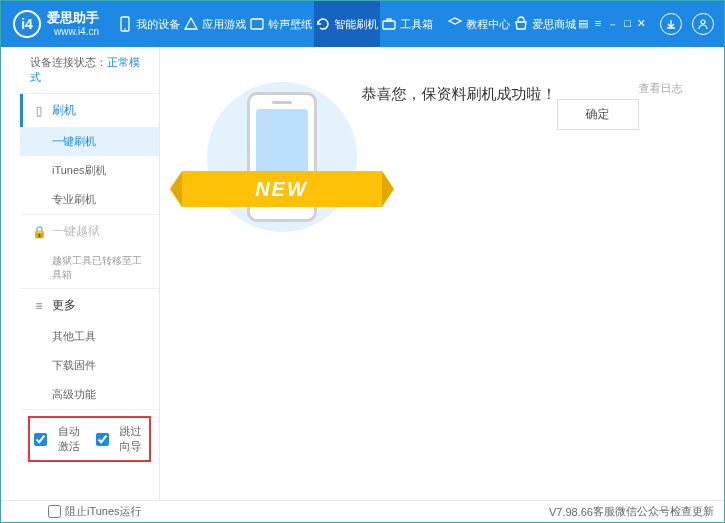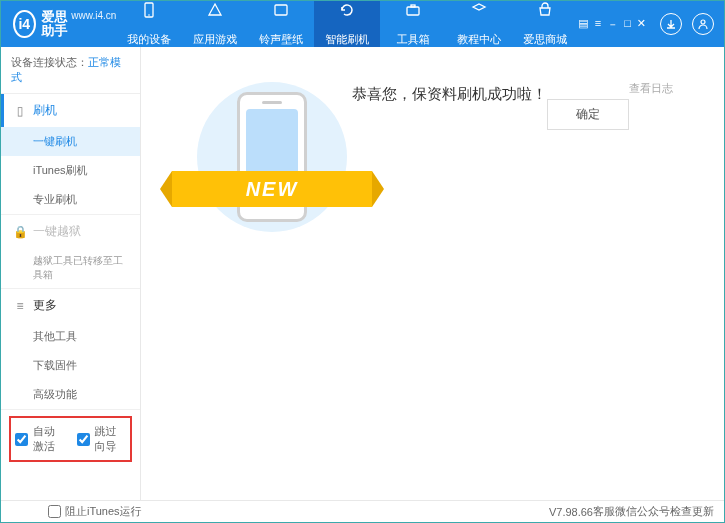--- a/index.html
+++ b/index.html
@@ -1,43 +1,43 @@
 <!DOCTYPE html>
 <html><head>
 <meta charset="utf-8">
 <style>
 * { margin: 0; padding: 0; box-sizing: border-box; font-family: "Microsoft YaHei", Arial, sans-serif; }
 body { background: #fff; width: 725px; height: 523px; overflow: hidden; border: 1px solid #3ba9ac; }
 .titlebar { height: 46px; background: #1e88e5; display: flex; align-items: center; color: #fff; }
 .logo-area { display: flex; align-items: center; padding-left: 12px; width: 140px; }
 .logo-circle { width: 28px; height: 28px; border: 2px solid #fff; border-radius: 50%; display: flex; align-items: center; justify-content: center; font-size: 14px; font-weight: bold; margin-right: 6px; }
-.logo-text { display: flex; line-height: 1.1; }
+.logo-text { display: flex; flex-direction: column; line-height: 1.1; align-items: flex-end; }
 .logo-title { font-size: 13px; font-weight: bold; }
 .logo-sub { font-size: 10px; opacity: 0.9; }
 .nav { display: flex; flex: 1; height: 100%; }
-.nav-item { width: 66px; display: flex; flex-direction: column; align-items: center; justify-content: space-between; font-size: 11px; cursor: pointer; gap: 2px; }
+.nav-item { width: 66px; display: flex; flex-direction: row; align-items: center; justify-content: flex-start; font-size: 11px; cursor: pointer; gap: 2px; }
 .nav-item.active { background: #1565c0; }
 .nav-icon { width: 18px; height: 18px; display: flex; align-items: center; justify-content: center; }
 .win-controls { display: flex; align-items: center; gap: 10px; padding-right: 10px; font-size: 12px; }
 .win-icon { width: 22px; height: 22px; border: 1.5px solid #fff; border-radius: 50%; display: flex; align-items: center; justify-content: center; cursor: pointer; }
 .win-btns { display: flex; gap: 6px; font-size: 11px; margin-right: 4px; }
 .win-btns span { cursor: pointer; }
-.body-area { display: flex; height: calc(100% - 46px - 22px); }
+.body-area { display: flex; height: calc(100% - 46px - 22px); padding-left: 19px; }
 .sidebar { width: 140px; border-right: 1px solid #e8e8e8; display: flex; flex-direction: column; font-size: 12px; color: #555; overflow-y: auto; }
 .status-bar { padding: 8px 10px; font-size: 11px; color: #666; border-bottom: 1px solid #eee; }
 .status-mode { color: #1e88e5; }
 .side-section { border-bottom: 1px solid #f0f0f0; }
 .side-header { display: flex; align-items: center; padding: 8px 12px; gap: 6px; color: #333; cursor: pointer; }
 .side-header.active-h { border-left: 3px solid #1e88e5; color: #1e88e5; padding-left: 9px; }
 .side-header .hicon { width: 14px; text-align: center; color: #888; }
 .side-item { padding: 7px 10px 7px 32px; cursor: pointer; color: #666; font-size: 11px; }
 .side-item.active { background: #e3f2fd; color: #1e88e5; }
 .side-note { padding: 6px 10px 6px 32px; font-size: 10px; color: #999; line-height: 1.4; }
 .options-box { border: 2px solid #e53935; margin: 6px 8px; padding: 6px 4px; display: flex; gap: 12px; font-size: 11px; }
-.opt { display: flex; align-items: center; gap: 5px; color: #666; cursor: pointer; }
+.opt { display: flex; align-items: center; gap: 11px; color: #666; cursor: pointer; }
 .opt input { accent-color: #1e88e5; }
 .device-block { padding: 8px 10px; }
 .main { flex: 1; display: flex; flex-direction: row; align-items: flex-start; justify-content: center; padding: 20px; }
 .phone-img { width: 160px; height: 180px; position: relative; display: flex; align-items: center; justify-content: center; }
 .circle-bg { width: 150px; height: 150px; background: #e3f2fd; border-radius: 50%; position: absolute; }
 .phone { width: 70px; height: 130px; background: #fff; border-radius: 10px; border: 3px solid #d0d0d0; position: relative; z-index: 2; }
 .phone::after { content: ""; position: absolute; top: 6px; left: 50%; transform: translateX(-50%); width: 20px; height: 3px; background: #ccc; border-radius: 2px; }
 .phone-screen { position: absolute; top: 14px; left: 6px; right: 6px; bottom: 14px; background: #bbdefb; border-radius: 4px; }
 .new-banner { position: absolute; bottom: 40px; left: -20px; right: -20px; height: 36px; background: #ffc107; z-index: 3; display: flex; align-items: center; justify-content: center; font-weight: bold; font-size: 20px; color: #fff; letter-spacing: 2px; font-style: italic; }
 .new-banner::before, .new-banner::after { content: ""; position: absolute; width: 0; height: 0; border-top: 18px solid transparent; border-bottom: 18px solid transparent; }

